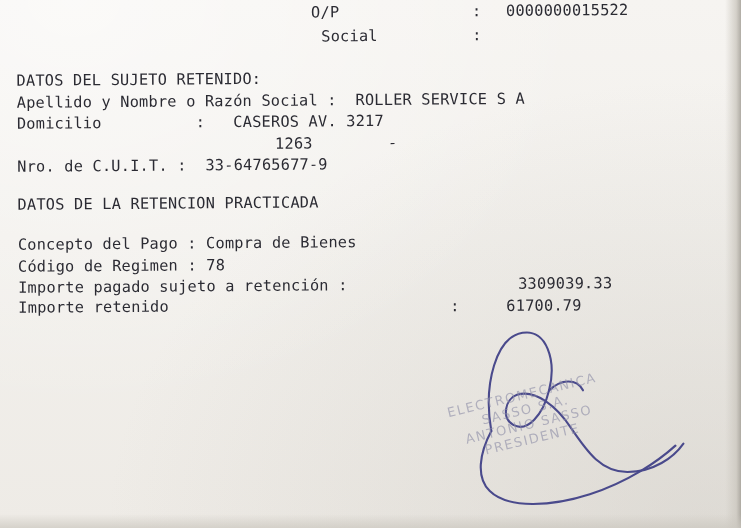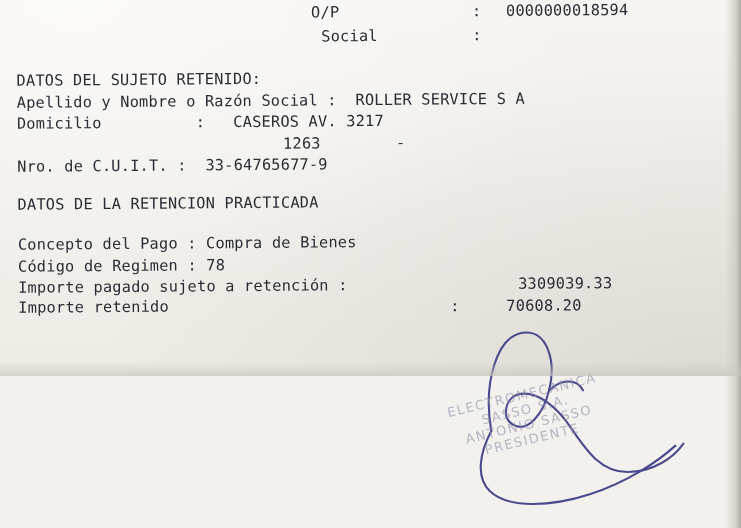--- a/index.html
+++ b/index.html
@@ -9,21 +9,21 @@
   body {
     width: 741px;
     height: 528px;
     background: #f3f1ee;
     font-family: "DejaVu Sans Mono", "Liberation Mono", monospace;
     overflow: hidden;
   }
   #page {
     position: relative;
     width: 741px;
-    height: 376px;
+    height: 528px;
     background: linear-gradient(180deg, #f6f4f1 0%, #f2f0ec 45%, #eeebe6 100%);
   }
   
   #page::before {
     content: "";
     position: absolute;
     left: 0; top: 0;
     width: 100%; height: 100%;
     background:
       radial-gradient(ellipse at 10% 0%, rgba(255,255,255,0.55) 0%, rgba(255,255,255,0) 55%),
@@ -72,21 +72,21 @@
   .hdr-value { left: 508px; }
 
   .r0 { top: 2px; }
   .r1 { top: 26px; }
 
   .blk { left: 18px; }
 
   .t-retenido-title { top: 68px; }
   .t-apellido      { top: 90px; }
   .t-domicilio     { top: 111px; }
-  .t-dom2          { top: 133px; left: 284px; }
+  .t-dom2          { top: 133px; left: 276px; }
   .t-cuit          { top: 154px; }
   .t-ret-title     { top: 192px; }
   .t-concepto      { top: 232px; }
   .t-codigo        { top: 254px; }
   .t-importe-pag   { top: 275px; }
   .t-importe-ret   { top: 295px; }
   .t-firma         { top: 357px; left: 44px; }
 
   .val-right {
     position: absolute;
@@ -125,41 +125,41 @@
 </style>
 </head>
 <body>
 
 <div id="page">
 
   <div class="doc">
 
     <span class="line hdr-label r0">O/P</span>
     <span class="line hdr-colon r0">:</span>
-    <span class="line hdr-value r0">0000000018594</span>
+    <span class="line hdr-value r0">0000000015522</span>
 
     <span class="line hdr-label r1" style="left:323px">Social</span>
     <span class="line hdr-colon r1">:</span>
 
     <span class="line blk t-retenido-title">DATOS DEL SUJETO RETENIDO:</span>
     <span class="line blk t-apellido">Apellido y Nombre o Razón Social :  ROLLER SERVICE S A</span>
     <span class="line blk t-domicilio">Domicilio          :   CASEROS AV. 3217</span>
     <span class="line t-dom2">1263        -</span>
     <span class="line blk t-cuit">Nro. de C.U.I.T. :  33-64765677-9</span>
 
     <span class="line blk t-ret-title">DATOS DE LA RETENCION PRACTICADA</span>
     <span class="line blk t-concepto">Concepto del Pago : Compra de Bienes</span>
     <span class="line blk t-codigo">Código de Regimen : 78</span>
 
     <span class="line blk t-importe-pag">Importe pagado sujeto a retención :</span>
     <span class="val-right v-pagado">3309039.33</span>
 
     <span class="line blk t-importe-ret">Importe retenido</span>
     <span class="val-right v-colon">:</span>
-    <span class="val-right v-retenido">70608.20</span>
+    <span class="val-right v-retenido">61700.79</span>
 
 
     <svg class="sig" viewBox="0 0 260 190">
       <g fill="none" stroke="#4a4a8c" stroke-width="2.1" stroke-linecap="round" stroke-linejoin="round">
         <path d="M60 110 C 52 62, 66 16, 92 12 C 116 8, 126 40, 118 70 C 112 94, 96 112, 82 104 C 70 97, 74 78, 86 74 C 104 68, 126 86, 140 108 C 156 132, 170 152, 196 152 C 222 152, 242 138, 252 124"></path>
         <path d="M60 110 C 48 132, 44 156, 58 170 C 76 188, 120 186, 158 174 C 196 162, 226 142, 244 126"></path>
         <path d="M118 70 C 130 58, 146 58, 152 70"></path>
       </g>
     </svg>
 

